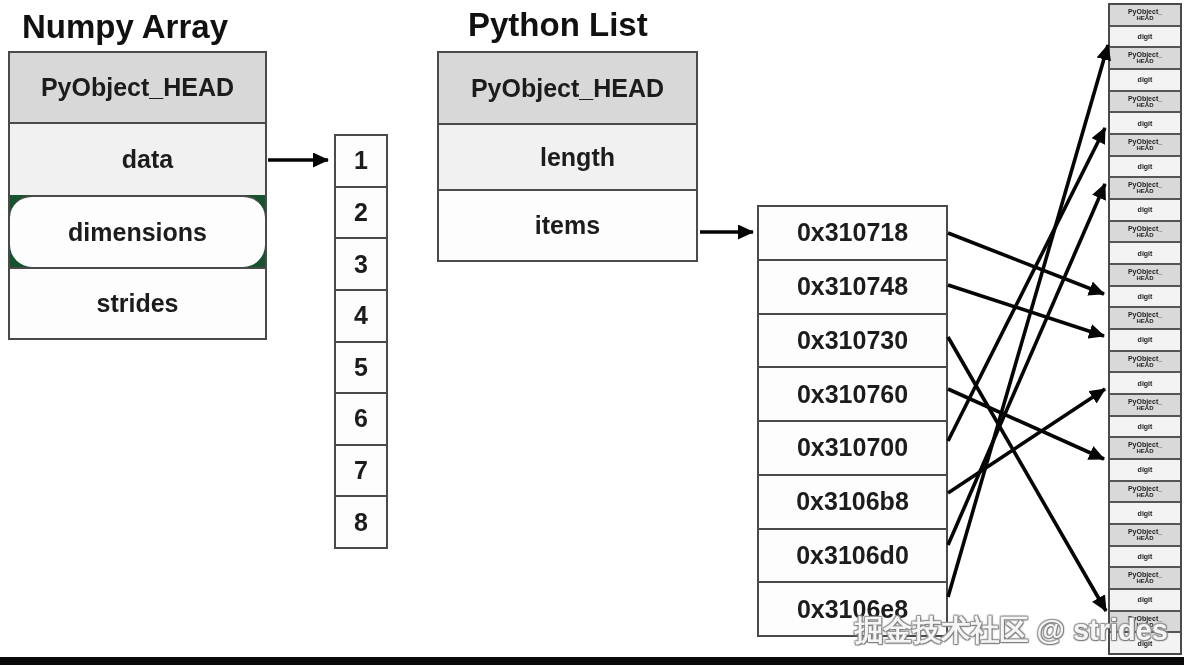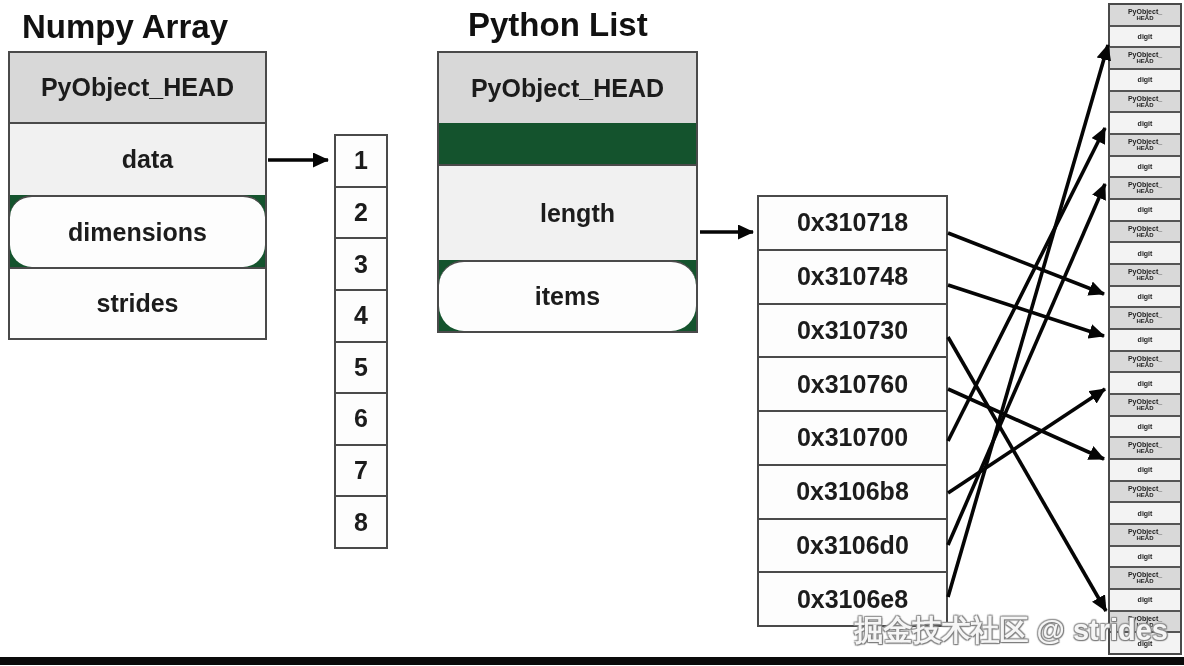--- a/index.html
+++ b/index.html
@@ -69,25 +69,25 @@
       <div class="vcell fill-white">3</div>
       <div class="vcell fill-white">4</div>
       <div class="vcell fill-white">5</div>
       <div class="vcell fill-white">6</div>
       <div class="vcell fill-white">7</div>
       <div class="vcell fill-white">8</div>
     </div>
 
   <div class="tbl" style="left:437px;top:51px;width:261px;">
     <div class="trow fill-head" style="height:70px;">PyObject_HEAD</div>
-    <div class="trow fill-sub" style="height:96px;margin-top:41px;">length</div>
-    <div class="trow fill-white" style="height:71px;border-radius:25px;">items</div>
+    <div class="trow fill-sub" style="height:66px;">length</div>
+    <div class="trow fill-white" style="height:71px;">items</div>
   </div>
 
-  <div class="cellcol" style="left:757px;top:195px;width:191px;height:432px;">
+  <div class="cellcol" style="left:757px;top:205px;width:191px;height:432px;">
       <div class="vcell fill-white">0x310718</div>
       <div class="vcell fill-white">0x310748</div>
       <div class="vcell fill-white">0x310730</div>
       <div class="vcell fill-white">0x310760</div>
       <div class="vcell fill-white">0x310700</div>
       <div class="vcell fill-white">0x3106b8</div>
       <div class="vcell fill-white">0x3106d0</div>
       <div class="vcell fill-white">0x3106e8</div>
     </div>
 

